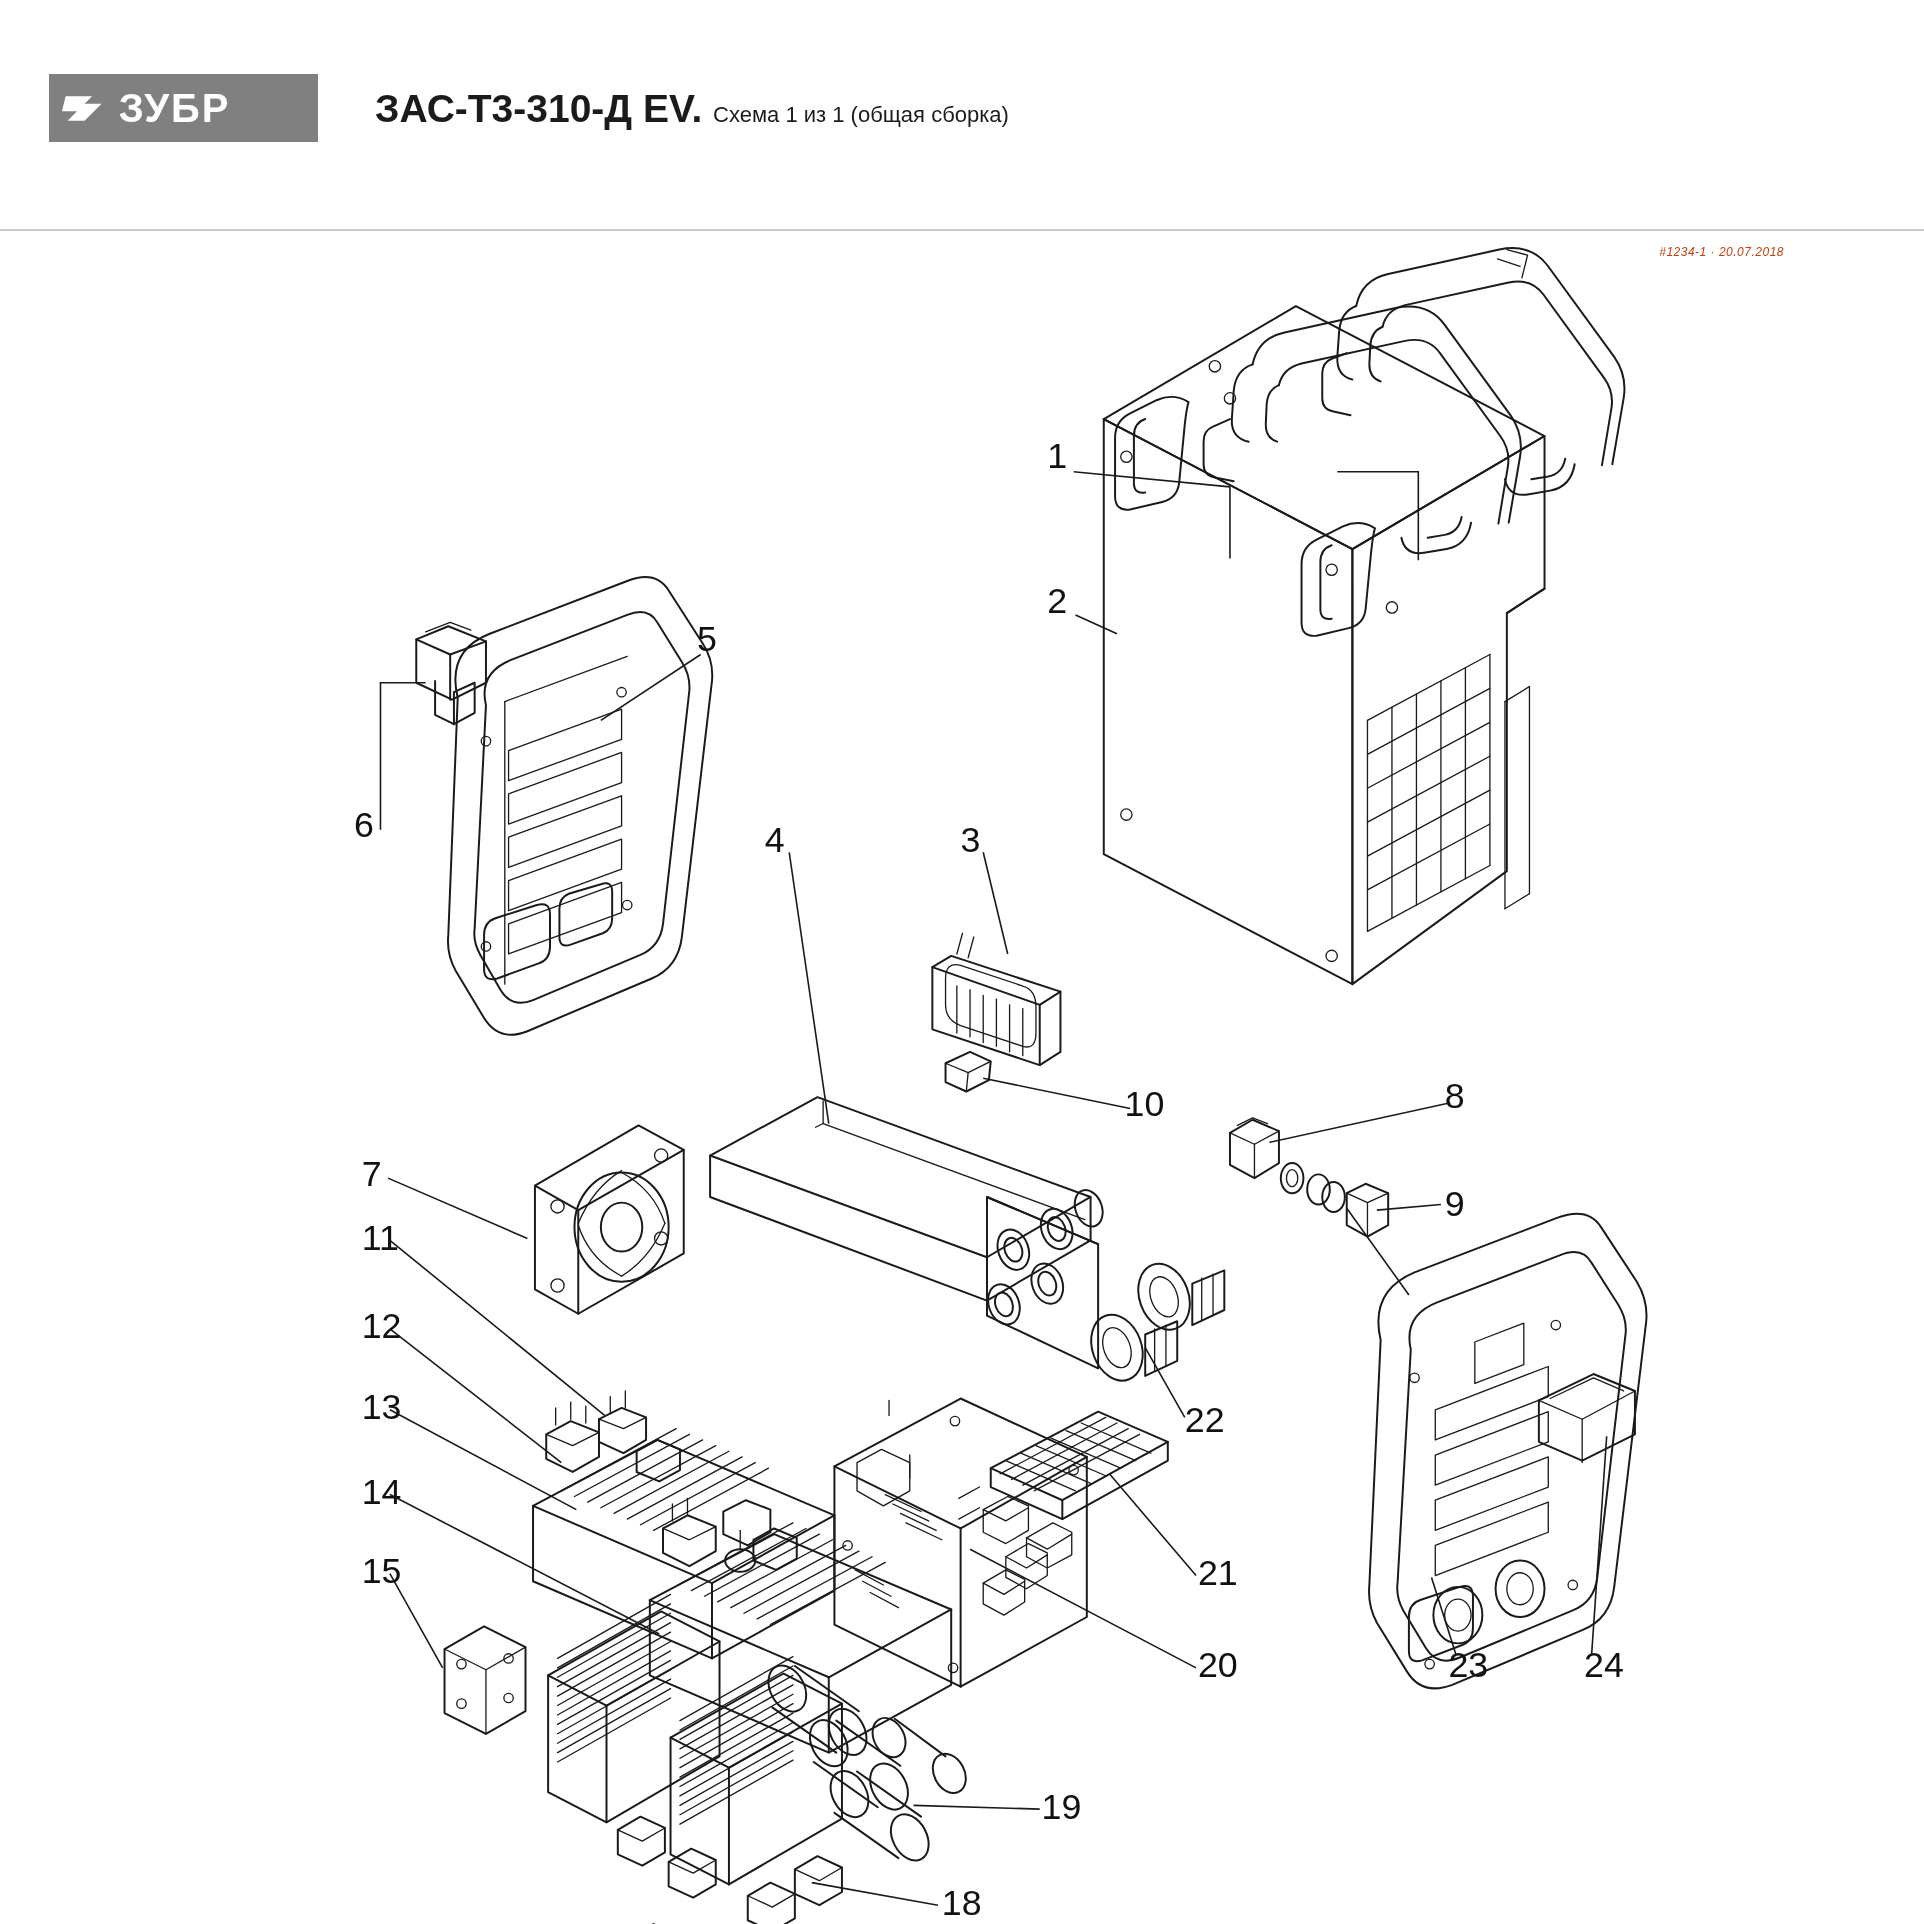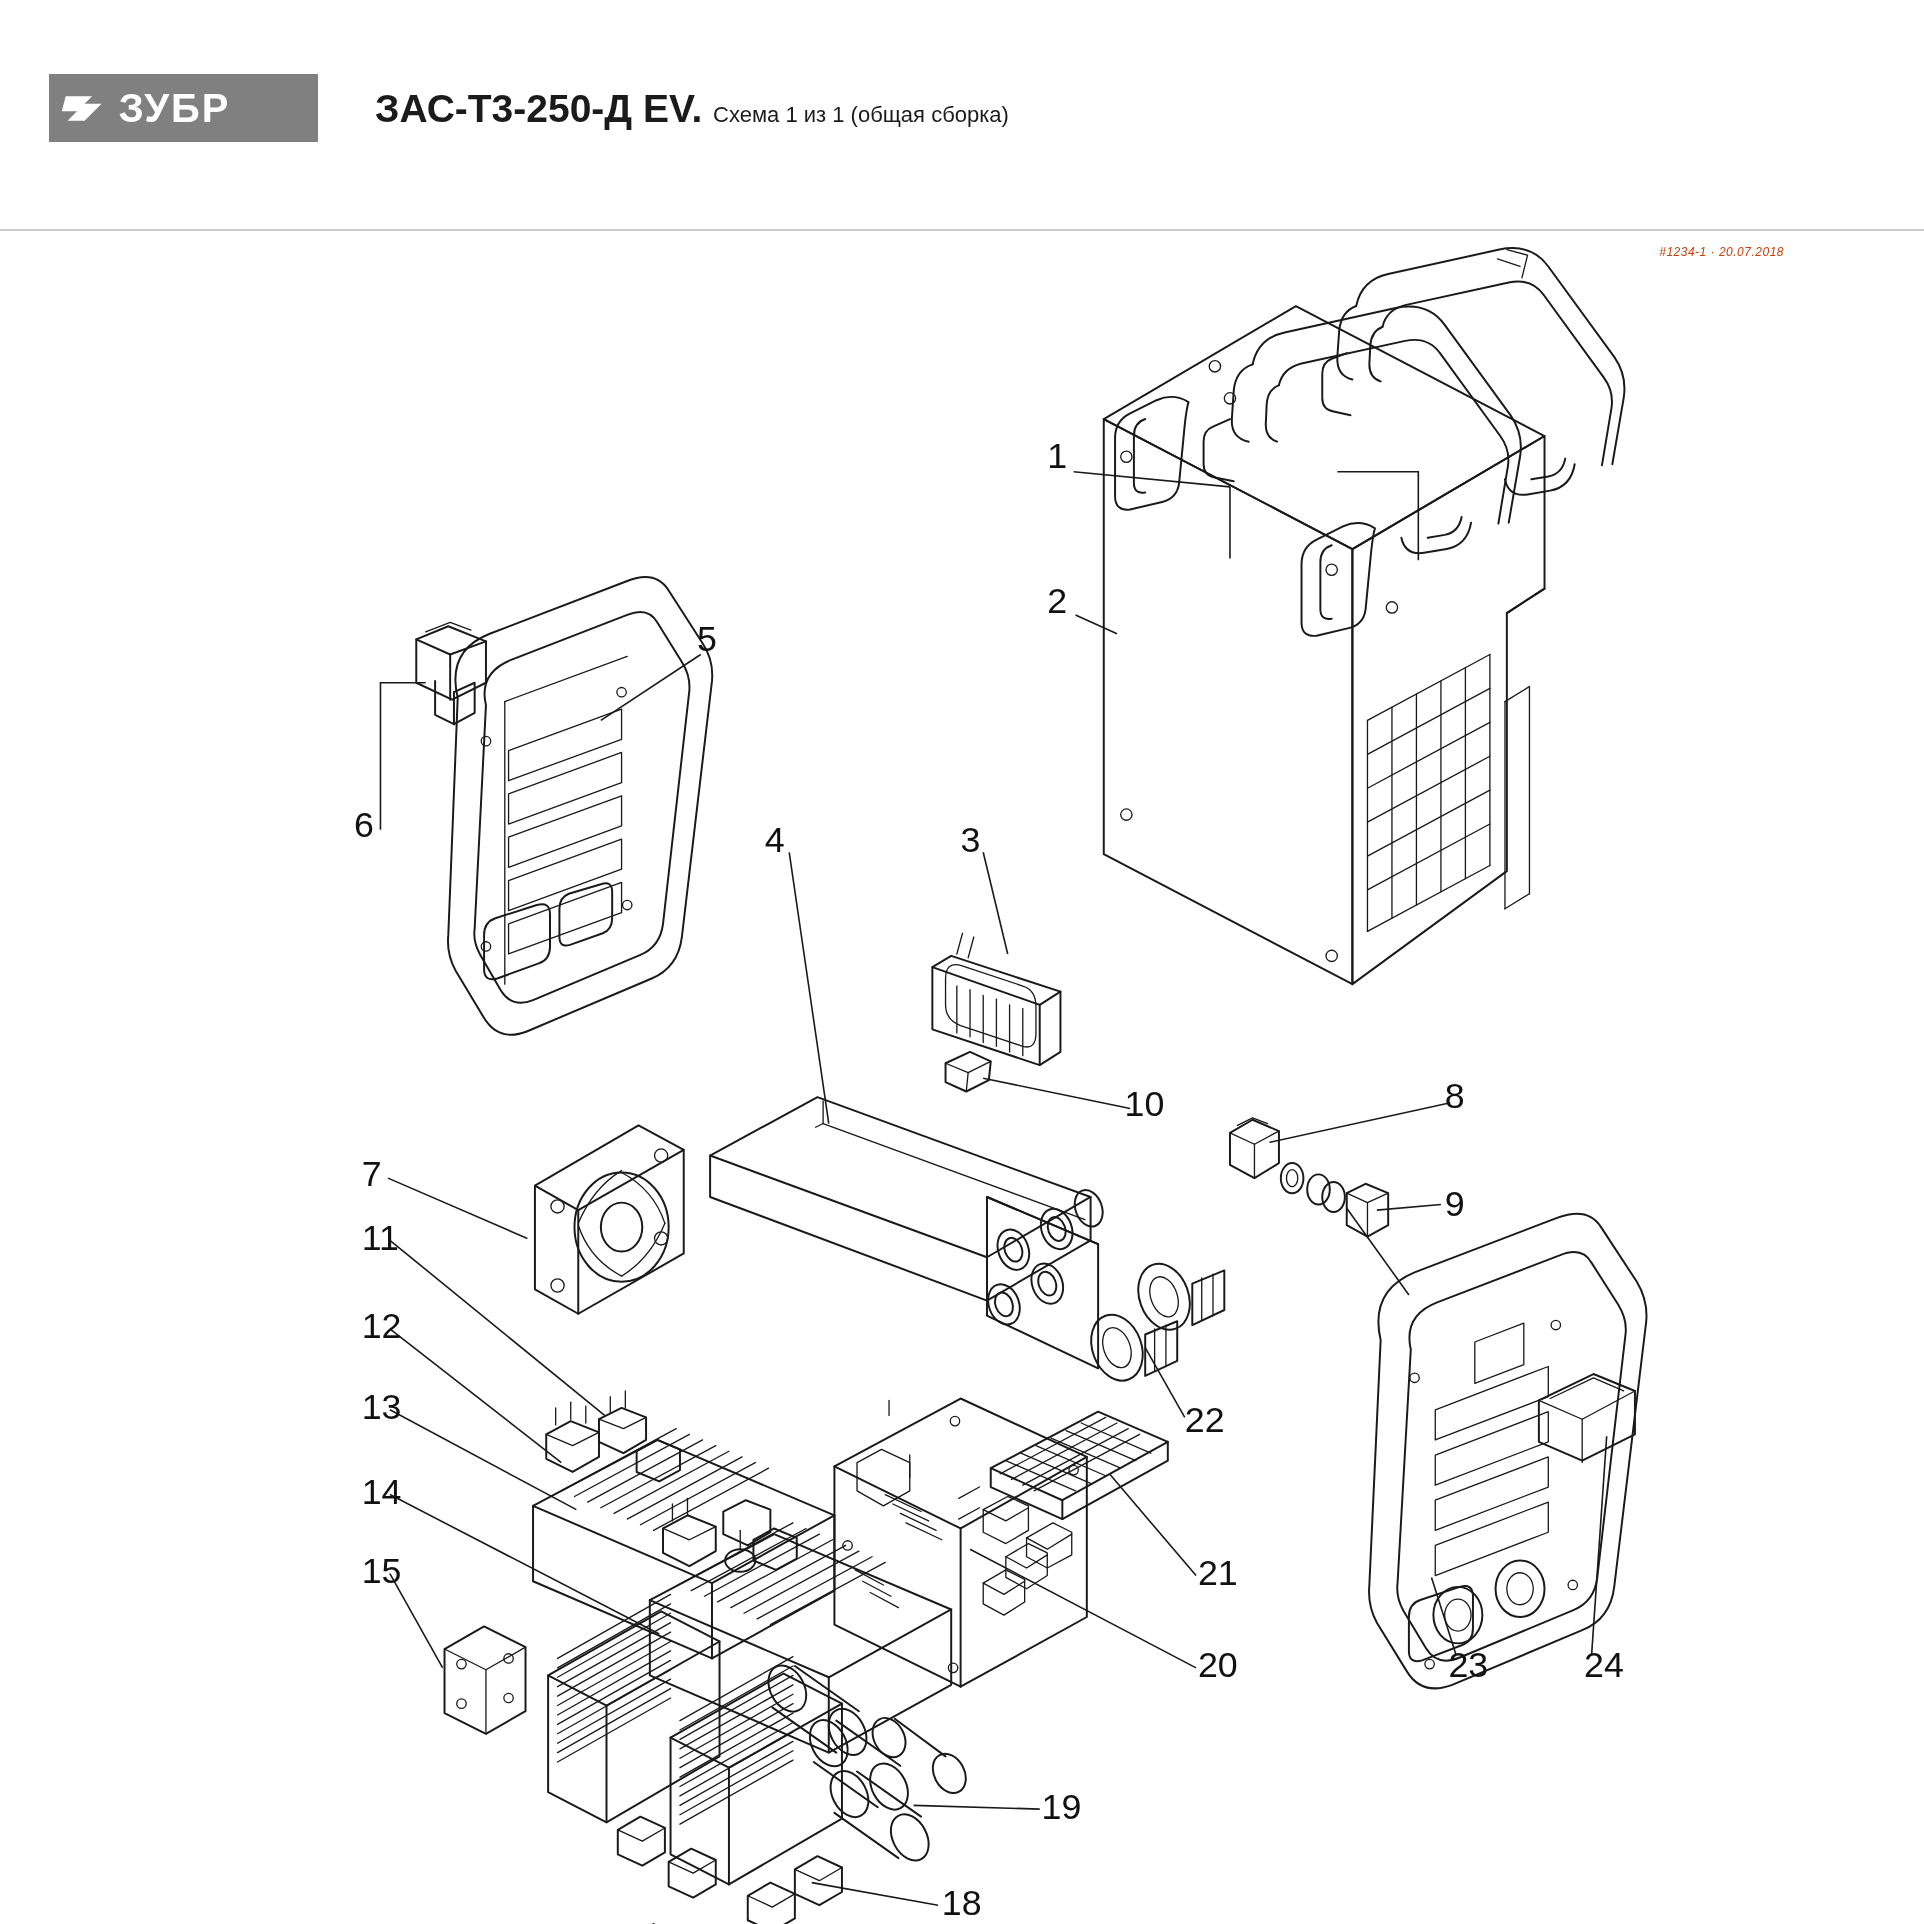--- a/index.html
+++ b/index.html
@@ -105,21 +105,21 @@
 
   <div id="logo-box">
     <svg id="logo-arrow" viewBox="0 0 54 54">
       <path d="M6 14 H34 L26 22 H44 L26 40 H8 L18 30 H2 Z" fill="#ffffff"></path>
     </svg>
     <span id="logo-text">ЗУБР</span>
   </div>
 
   <div id="title-block">
     <div class="title-line">
-      <span>ЗАС-Т3-250-Д EV.</span>
+      <span>ЗАС-Т3-310-Д EV.</span>
       <span class="title-sub">Схема 1 из 1 (общая сборка)</span>
     </div>
   </div>
 
   <div id="header-rule"></div>
   <div id="doc-code">#1234-1 · 20.07.2018</div>
 </div>
 
 <div id="drawing-wrap">
 <svg id="drawing" viewBox="0 0 2044 1839">

